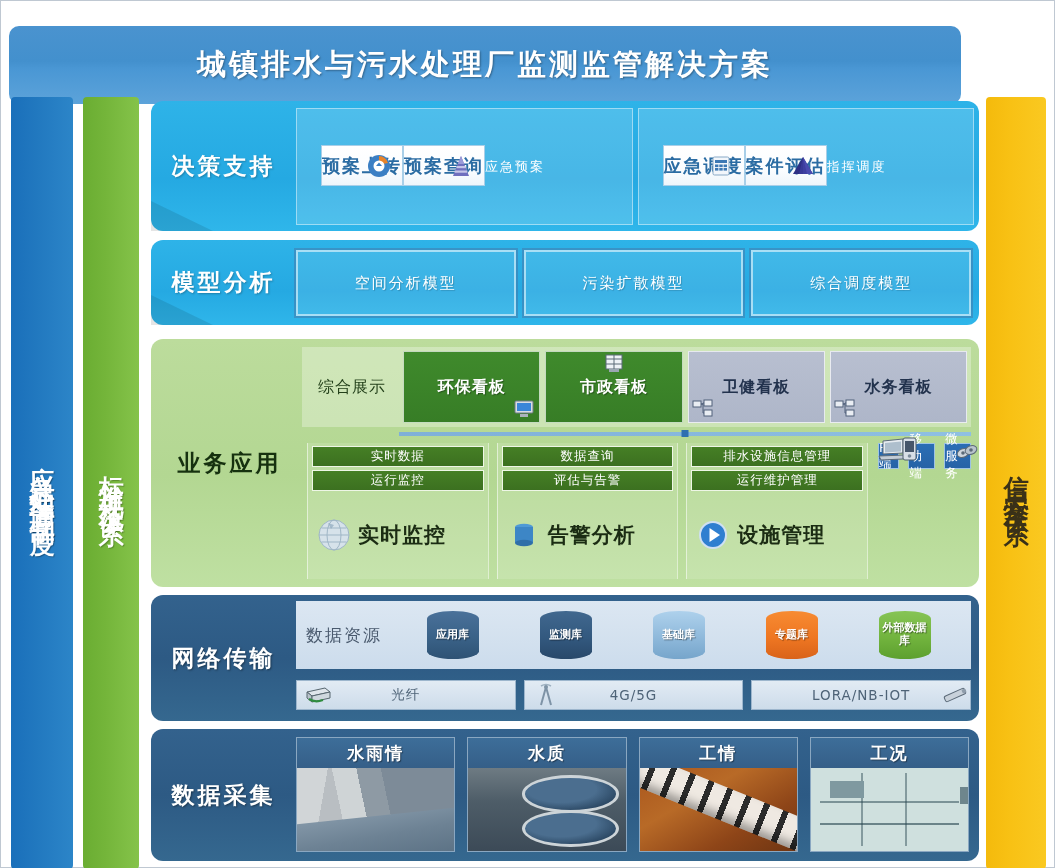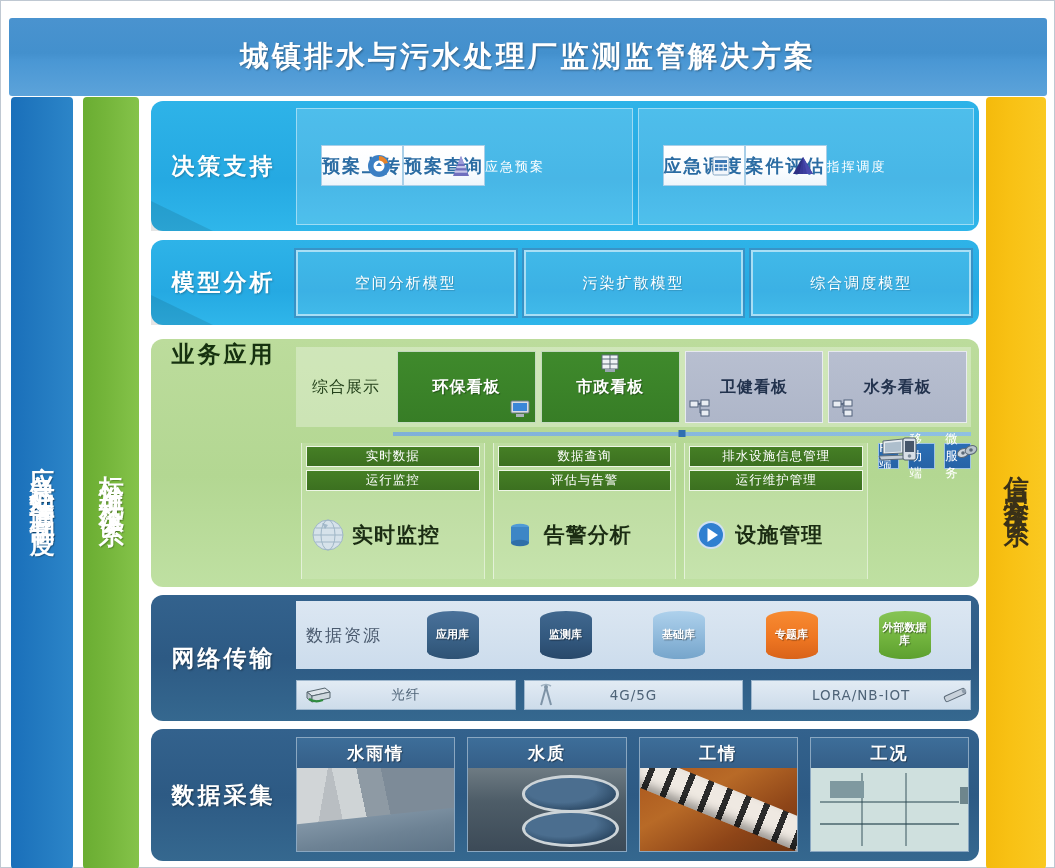--- a/index.html
+++ b/index.html
@@ -11,24 +11,24 @@
   }
   #root {
     position: relative;
     width: 1055px; height: 868px;
     background: #ffffff;
     border: 1px solid #bfc8d2;
   }
 
   
   .title-bar {
-    position: absolute; left: 8px; top: 17px;
-    width: 1038px; height: 78px;
+    position: absolute; left: 8px; top: 25px;
+    width: 952px; height: 78px;
     background: linear-gradient(180deg,#4a93cf 0%,#4390cd 45%,#4a97d4 55%,#5ca3da 100%);
-    border-radius: 3px;
+    border-radius: 10px;
     display: flex; align-items: center; justify-content: center;
   }
   .title-text {
     color: #ffffff;
     font-size: 29px;
     font-weight: bold;
     letter-spacing: 3px;
     text-shadow: 1px 1px 2px rgba(0,0,0,.35);
   }
 
@@ -126,21 +126,21 @@
     outline: 2px solid rgba(70,110,160,.45);
     display:flex; align-items:center; justify-content:center;
   }
   .model-box-label { color:#ffffff; font-size:15px; letter-spacing:2px; text-shadow:1px 1px 1px rgba(0,0,0,.2);}
 
   
   #layer-business {
     top: 338px; height: 248px;
     background: linear-gradient(180deg,#bcdc9c 0%,#b3d792 55%,#bfe0a2 100%);
   }
-  #layer-business .layer-label { color:#16310f; align-items:flex-start;}
+  #layer-business .layer-label { color:#16310f; align-items:center;margin-left:6px;}
   .biz-body { flex:1; display:flex; flex-direction:column; padding:8px 8px 8px 0; }
 
   .biz-top {
     display:flex; align-items:stretch; height:80px;
     background: rgba(255,255,255,0.30);
     padding: 4px;
   }
   .biz-top-title {
     flex: 0 0 92px; display:flex; align-items:center; justify-content:center;
     font-size:16px; color:#23401a; letter-spacing:1px;

